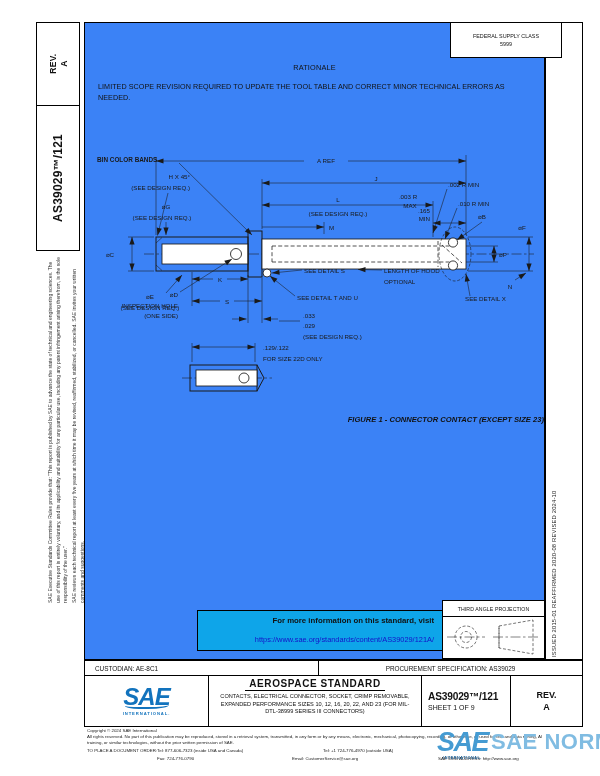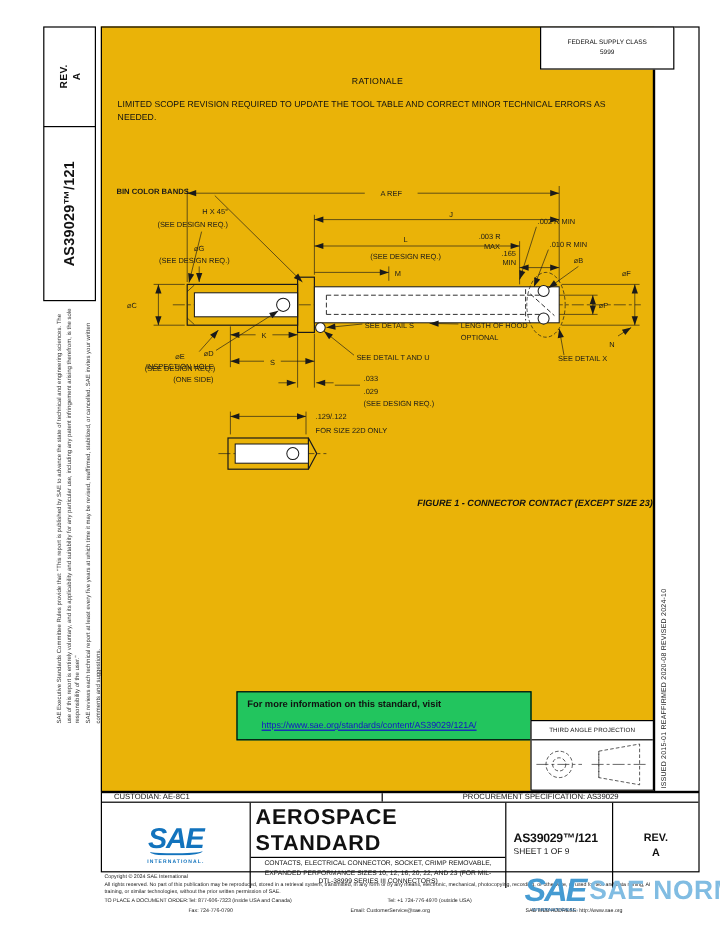--- a/index.html
+++ b/index.html
@@ -10,48 +10,48 @@
   
   .mbox { position:absolute; left:36px; width:44px; border:1.3px solid #000; display:flex; align-items:center; justify-content:center; background:#fff; }
   .rot { transform:rotate(-90deg); white-space:nowrap; text-align:center; }
   .rev-box-text { font-size:8.5px; font-weight:bold; line-height:1.25; letter-spacing:.3px; }
   .docnum-v { font-size:12px; font-weight:bold; letter-spacing:.2px; }
 
   .side-note { position:absolute; transform:rotate(-90deg); transform-origin:0 0; font-size:5px; line-height:1.5; color:#333; }
   .hist-note { position:absolute; transform:rotate(-90deg); transform-origin:0 0; font-size:5.8px; color:#222; white-space:nowrap; letter-spacing:.2px; }
 
   
-  .frame { position:absolute; left:84px; top:22px; width:461px; height:638px; border:1.3px solid #000; background:#eab308; }
+  .frame { position:absolute; left:84px; top:22px; width:461px; height:638px; border:1.3px solid #000; background:#3b82f6; }
   .rstrip { position:absolute; left:545px; top:22px; width:38px; height:638px; border:1.3px solid #000; background:#fff; }
   .fsc-box { position:absolute; left:450px; top:22px; width:112px; height:36px; border:1.3px solid #000; background:#fff; z-index:3;
              display:flex; flex-direction:column; align-items:center; justify-content:center; gap:2px; font-size:5.4px; text-align:center; }
 
   .heading { position:absolute; left:0; width:100%; text-align:center; font-size:7.3px; letter-spacing:.2px; }
   .para { position:absolute; left:13px; width:417px; font-size:7.2px; line-height:1.5; letter-spacing:.05px; }
 
   .fig-caption { position:absolute; left:0; top:392px; width:100%; text-align:right; font-size:7.6px; font-weight:bold; font-style:italic; }
 
-  .info-box { position:absolute; left:197px; top:576px; width:246px; height:41px; border:1.7px solid #000; background:#22c55e; padding:5px 8px; }
+  .info-box { position:absolute; left:197px; top:610px; width:246px; height:41px; border:1.7px solid #000; background:#0ea5e9; padding:5px 8px;text-align:right; }
   .info-line { font-size:7.8px; font-weight:bold; margin-bottom:3px; }
-  .info-link { font-size:7.4px; color:#1512c8; text-decoration:underline; cursor:pointer;padding-left:12px; }
+  .info-link { font-size:7.4px; color:#1512c8; cursor:pointer;padding-left:12px; }
 
   .proj-box { position:absolute; left:442px; top:600px; width:103px; height:59px; border:1.3px solid #000; background:#fff; }
   .proj-head { height:16px; border-bottom:1.3px solid #000; display:flex; align-items:center; justify-content:center; font-size:5.2px; letter-spacing:.1px; }
 
   
   .tblock { position:absolute; left:84px; top:660px; width:499px; height:67px; border:1.9px solid #000; background:#fff; display:flex; flex-direction:column; }
   .trowA { height:15px; border-bottom:1.5px solid #000; display:flex; }
   .cell-cust { width:234px; border-right:1.5px solid #000; display:flex; align-items:center; padding-left:10px; font-size:6.4px; }
   .cell-proc { flex:1; display:flex; align-items:center; justify-content:center; font-size:6.4px; }
   .trowB { flex:1; display:flex; }
   .cell-logo { width:124px; border-right:1.5px solid #000; display:flex; flex-direction:column; align-items:center; justify-content:center; }
   .cell-title { width:213px; border-right:1.5px solid #000; display:flex; flex-direction:column; align-items:center; padding-top:2px; }
   .cell-doc { width:89px; border-right:1.5px solid #000; display:flex; flex-direction:column; justify-content:center; padding-left:6px; gap:2px; }
   .cell-rev { flex:1; display:flex; flex-direction:column; align-items:center; justify-content:center; gap:2px; }
-  .as-title { font-size:18px; font-weight:bold; letter-spacing:.6px; border-bottom:1px solid #000; padding:0 4px 1px 4px; }
+  .as-title { font-size:10px; font-weight:bold; letter-spacing:.6px; border-bottom:1px solid #000; padding:0 4px 1px 4px; }
   .as-sub { font-size:5.6px; text-align:center; width:196px; line-height:1.35; margin-top:2px; }
   .doc-num { font-size:10.2px; font-weight:bold; letter-spacing:-0.2px; }
   .doc-sheet { font-size:7px; }
   .rev-lab { font-size:9px; font-weight:bold; }
   .rev-val { font-size:9px; font-weight:bold; }
   .sae-logo-txt { font-size:24px; font-weight:900; font-style:italic; color:#1273bd; line-height:.9; letter-spacing:-1px; }
   .sae-logo-swoosh { width:44px; height:4px; border-bottom:2.2px solid #1273bd; border-radius:0 0 60% 40% / 0 0 5px 4px; margin-top:-2px; }
   .sae-logo-sub { font-size:4.2px; color:#1273bd; letter-spacing:.9px; margin-top:2px; font-weight:bold; }
 
   

